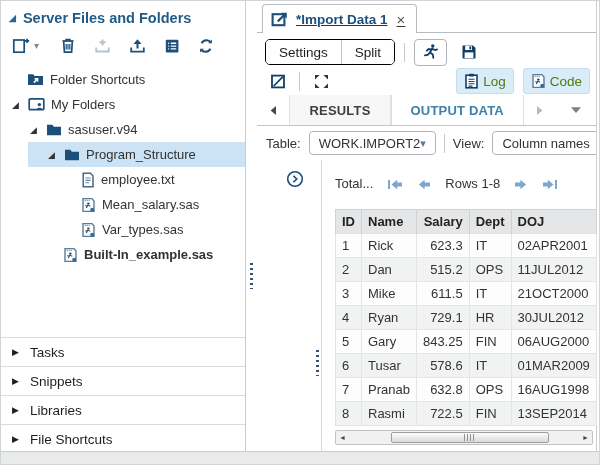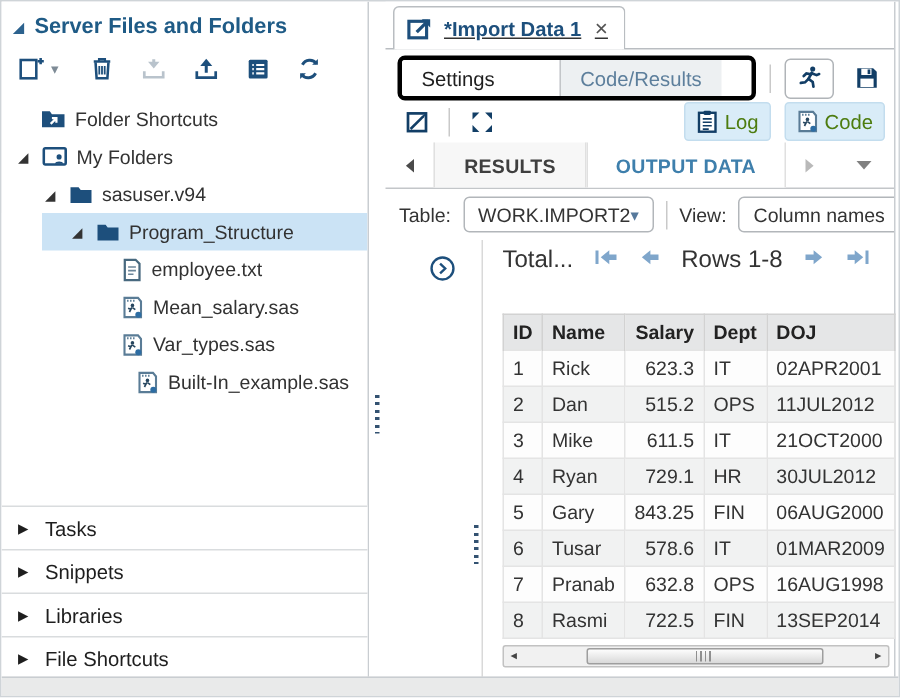--- a/index.html
+++ b/index.html
@@ -31,21 +31,21 @@
 
   
   .right-panel{position:absolute;left:256px;top:0;width:340px;height:452px;display:flex;flex-direction:column;
                background:#fff;border-right:1px solid #c9cdd1;box-sizing:border-box;}
   .doc-tab-row{height:31px;border-bottom:1px solid #b9bdc1;display:flex;align-items:flex-end;padding-left:5px;flex:none;text-decoration:underline;}
   .doc-tab{height:28px;display:flex;align-items:center;gap:7px;padding:0 9px 0 8px;border:1px solid #b9bdc1;border-bottom:none;
            border-radius:4px 4px 0 0;background:#fff;margin-bottom:-1px;}
   .doc-tab-title{color:#1d4f7c;font-weight:bold;font-size:13.5px;white-space:nowrap;}
   .tab-close{color:#555;font-size:15px;line-height:1;padding:0 2px;cursor:pointer;}
   .toolbar1{height:30px;display:flex;align-items:center;gap:9px;padding:4px 5px 0 8px;flex:none;}
-  .seg-group{display:flex;border:3px solid #000000;border-radius:5px;overflow:hidden;height:24px;background:#fff;gap:30px;}
+  .seg-group{display:flex;border:1px solid #000000;border-radius:5px;overflow:hidden;height:24px;background:#fff;}
   .seg{display:flex;align-items:center;padding:0 13px;font-size:13.5px;color:#1e1e1e;background:#fff;
        border-left:1px solid #c3c6c9;cursor:pointer;white-space:nowrap;}
   .seg:first-child{border-left:none;}
   .seg.hl{background:#edf0f2;color:#5d7f9c;}
   .v-sep{width:1px;height:19px;background:#c9c9c9;flex:none;}
   .run-btn{width:31px;height:25px;border:1px solid #b0b4b8;border-radius:4px;display:flex;align-items:center;
            justify-content:center;background:#fff;cursor:pointer;flex:none;}
   .save-btn{width:26px;height:25px;display:flex;align-items:center;justify-content:center;cursor:pointer;flex:none;}
   .toolbar2{height:28px;display:flex;align-items:center;gap:9px;padding:0 6px 0 9px;flex:none;}
   .ibtn{width:24px;height:22px;display:flex;align-items:center;justify-content:center;cursor:pointer;}
@@ -64,21 +64,21 @@
   .dd{display:flex;align-items:center;gap:0;border:1px solid #b2b6ba;border-radius:4px;height:24px;padding:0 9px;
       background:#fff;cursor:pointer;flex:none;box-sizing:border-box;}
   .dd .caret{color:#56799c;font-size:11px;}
   .dd.clipped{width:140px;overflow:hidden;}
   .data-area{flex:1;display:flex;min-height:0;}
   .gutter{width:64px;border-right:1px solid #d9d9d9;position:relative;flex:none;}
   .expand-btn{margin:9px 0 0 28px;width:20px;height:20px;display:flex;align-items:center;justify-content:center;cursor:pointer;}
   .gutter-handle{position:absolute;right:2px;top:190px;width:3px;height:26px;
                  background:repeating-linear-gradient(#335271 0 2px,transparent 2px 5px);}
   .content{flex:1;padding:5px 0 0 13px;min-width:0;}
-  .pager{display:flex;align-items:flex-start;gap:14px;height:26px;font-size:16px;color:#333;white-space:nowrap;}
+  .pager{display:flex;align-items:flex-end;gap:14px;height:26px;font-size:13px;color:#333;white-space:nowrap;}
   .pager .pbtn{display:flex;align-items:center;cursor:pointer;}
   .grid{border-collapse:collapse;table-layout:fixed;margin-top:18px;}
   .grid th{background:#e5e6e7;font-weight:bold;text-align:left;border:1px solid #d2d2d2;border-bottom:1px dotted #9fb6cb;
            padding:4px 6px;font-size:13px;color:#222;box-sizing:border-box;overflow:hidden;}
   .grid td{border:1px solid #e4e4e4;padding:4px 6px;font-size:13px;color:#333;background:#fdfdfd;box-sizing:border-box;overflow:hidden;}
   .grid tr:nth-child(even) td{background:#f1f2f2;}
   .grid .num{text-align:right;}
   .hscroll{width:258px;height:15px;border:1px solid #c2c2c2;background:#f1f1f1;margin-top:4px;position:relative;border-radius:2px;box-sizing:border-box;}
   .hs-arrow{position:absolute;top:0;width:13px;height:100%;display:flex;align-items:center;justify-content:center;
             font-size:7px;color:#444;cursor:pointer;}
@@ -221,21 +221,21 @@
             <svg width="15" height="16" viewBox="0 0 15 16">
               <path d="M2 1.6h9L13 4v10.4H2z" fill="#fff" stroke="#5a7c96" stroke-width="1.4"></path>
               <path d="M4.2 2.8v1.3M6.2 2.8v1.3M8.2 2.8v1.3" stroke="#5a7c96" stroke-width="1"></path>
               <circle cx="7.3" cy="6.6" r="1.2" fill="#26465f"></circle>
               <path d="M6.9 7.9l-1.6 3.1M7.3 8.1l1.9 1.3M6.1 9.2l-1.7-.7" stroke="#26465f" stroke-width="1.1" fill="none"></path>
               <circle cx="11.2" cy="12.8" r="2" fill="#2d6da3"></circle>
             </svg>
           </span>
           <span class="tree-label">Var_types.sas</span>
         </div>
-        <div class="tree-row" style="padding-left: 90px;">
+        <div class="tree-row" style="padding-left: 62px; font-weight: bold;">
           <span class="icn">
             <svg width="15" height="16" viewBox="0 0 15 16">
               <path d="M2 1.6h9L13 4v10.4H2z" fill="#fff" stroke="#5a7c96" stroke-width="1.4"></path>
               <path d="M4.2 2.8v1.3M6.2 2.8v1.3M8.2 2.8v1.3" stroke="#5a7c96" stroke-width="1"></path>
               <circle cx="7.3" cy="6.6" r="1.2" fill="#26465f"></circle>
               <path d="M6.9 7.9l-1.6 3.1M7.3 8.1l1.9 1.3M6.1 9.2l-1.7-.7" stroke="#26465f" stroke-width="1.1" fill="none"></path>
               <circle cx="11.2" cy="12.8" r="2" fill="#2d6da3"></circle>
             </svg>
           </span>
           <span class="tree-label">Built-In_example.sas</span>
@@ -275,21 +275,20 @@
             </svg>
           </span>
         <span class="doc-tab-title">*Import Data 1</span>
         <span class="tab-close">×</span>
       </div>
     </div>
 
     <div class="toolbar1">
       <div class="seg-group">
           <div class="seg">Settings</div>
-          <div class="seg hl">Code/Results</div>
           <div class="seg">Split</div>
         </div>
       <div class="v-sep"></div>
       <div class="run-btn">
         <span class="icn">
             <svg width="18" height="18" viewBox="0 0 18 18" fill="none" stroke="#123e66" stroke-width="1.8" stroke-linecap="round">
               <circle cx="10.8" cy="3" r="1.7" fill="#123e66" stroke="none"></circle>
               <path d="M10.2 5.4L8 9.6"></path>
               <path d="M10.2 5.8l3.2 1.3 1.7-.7"></path>
               <path d="M9.8 6.6l-3.2-.6-1.8 1.7"></path>

